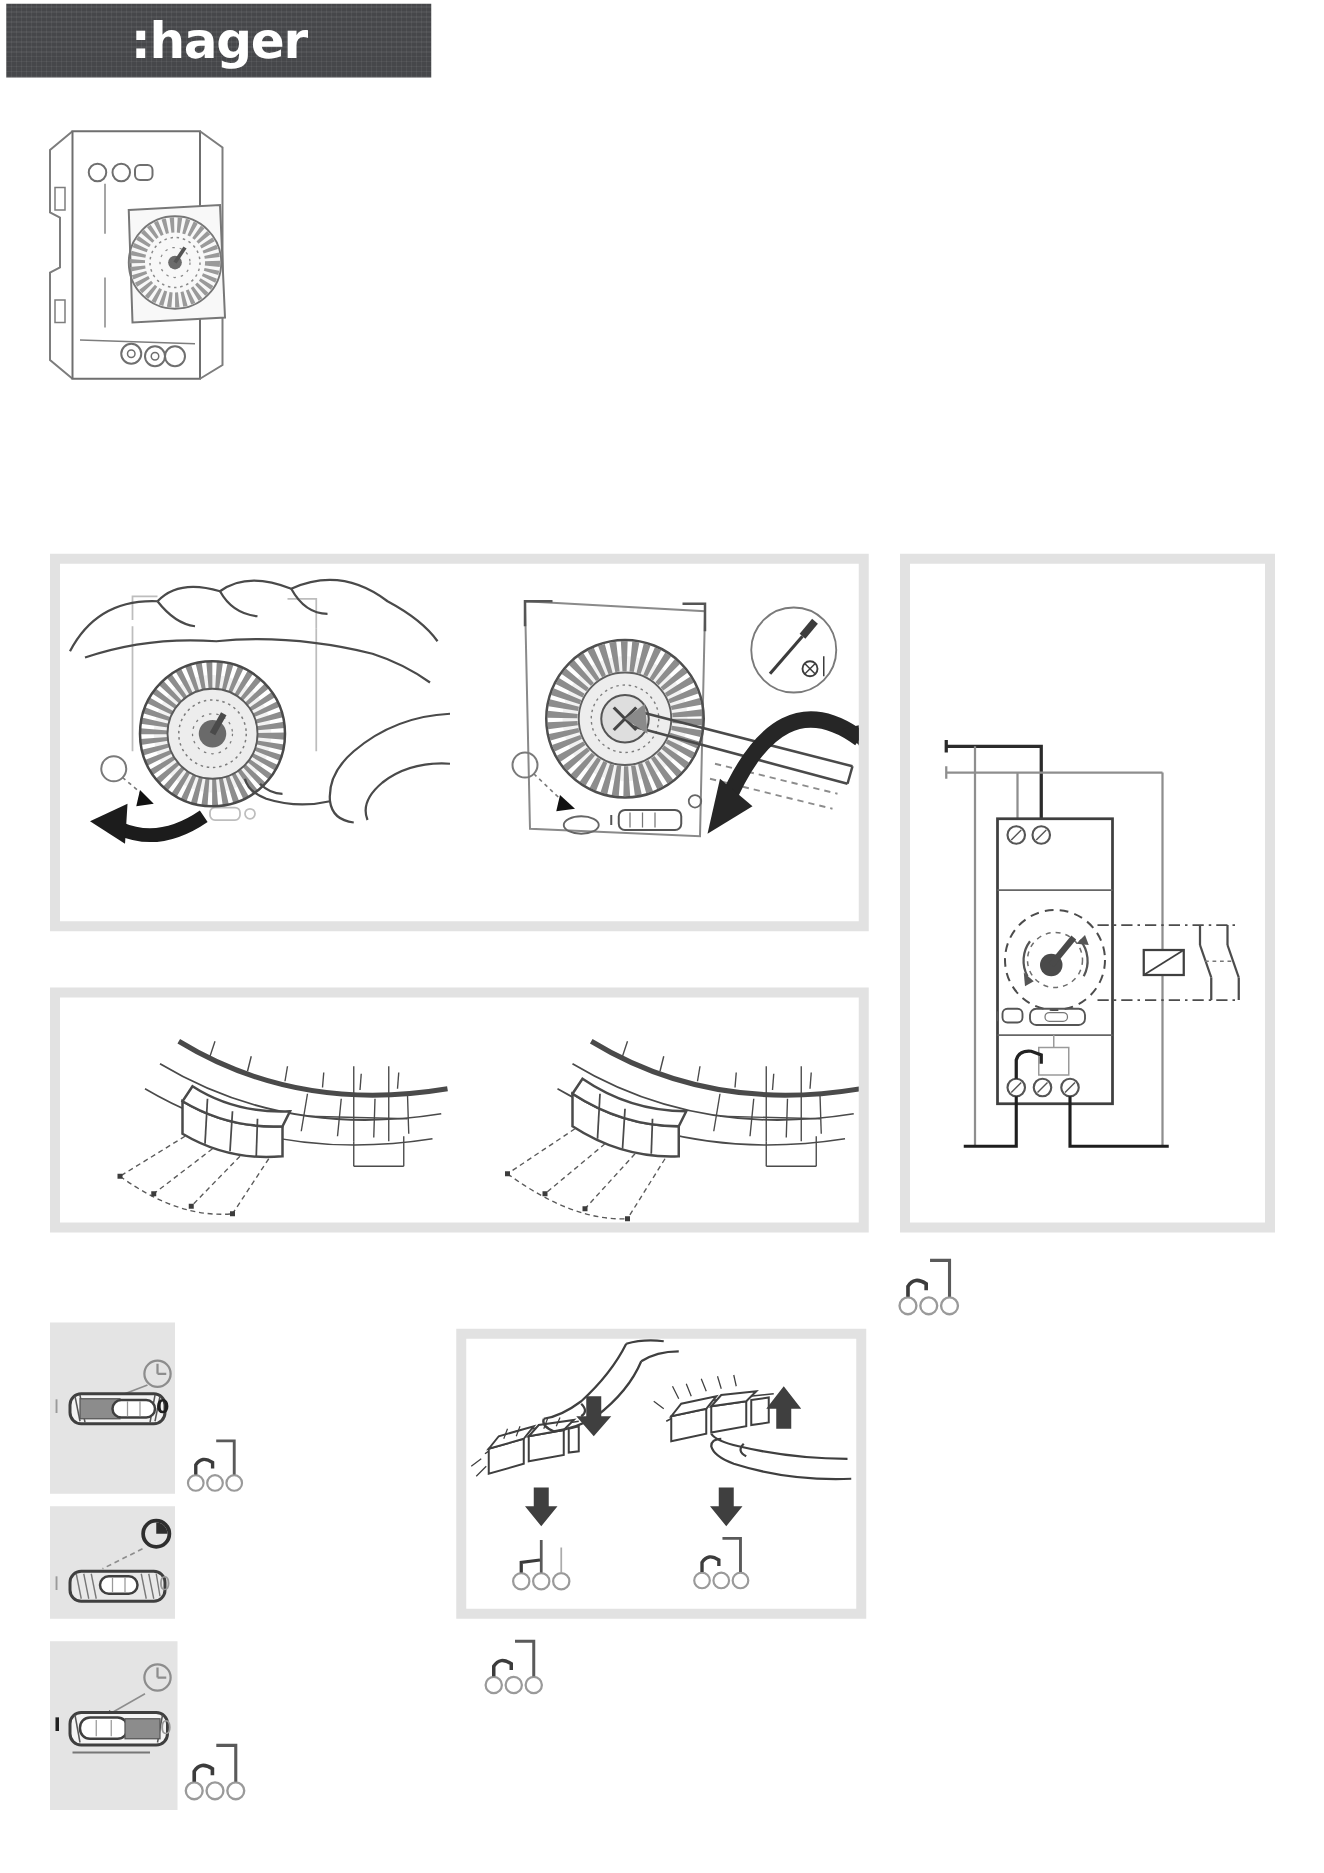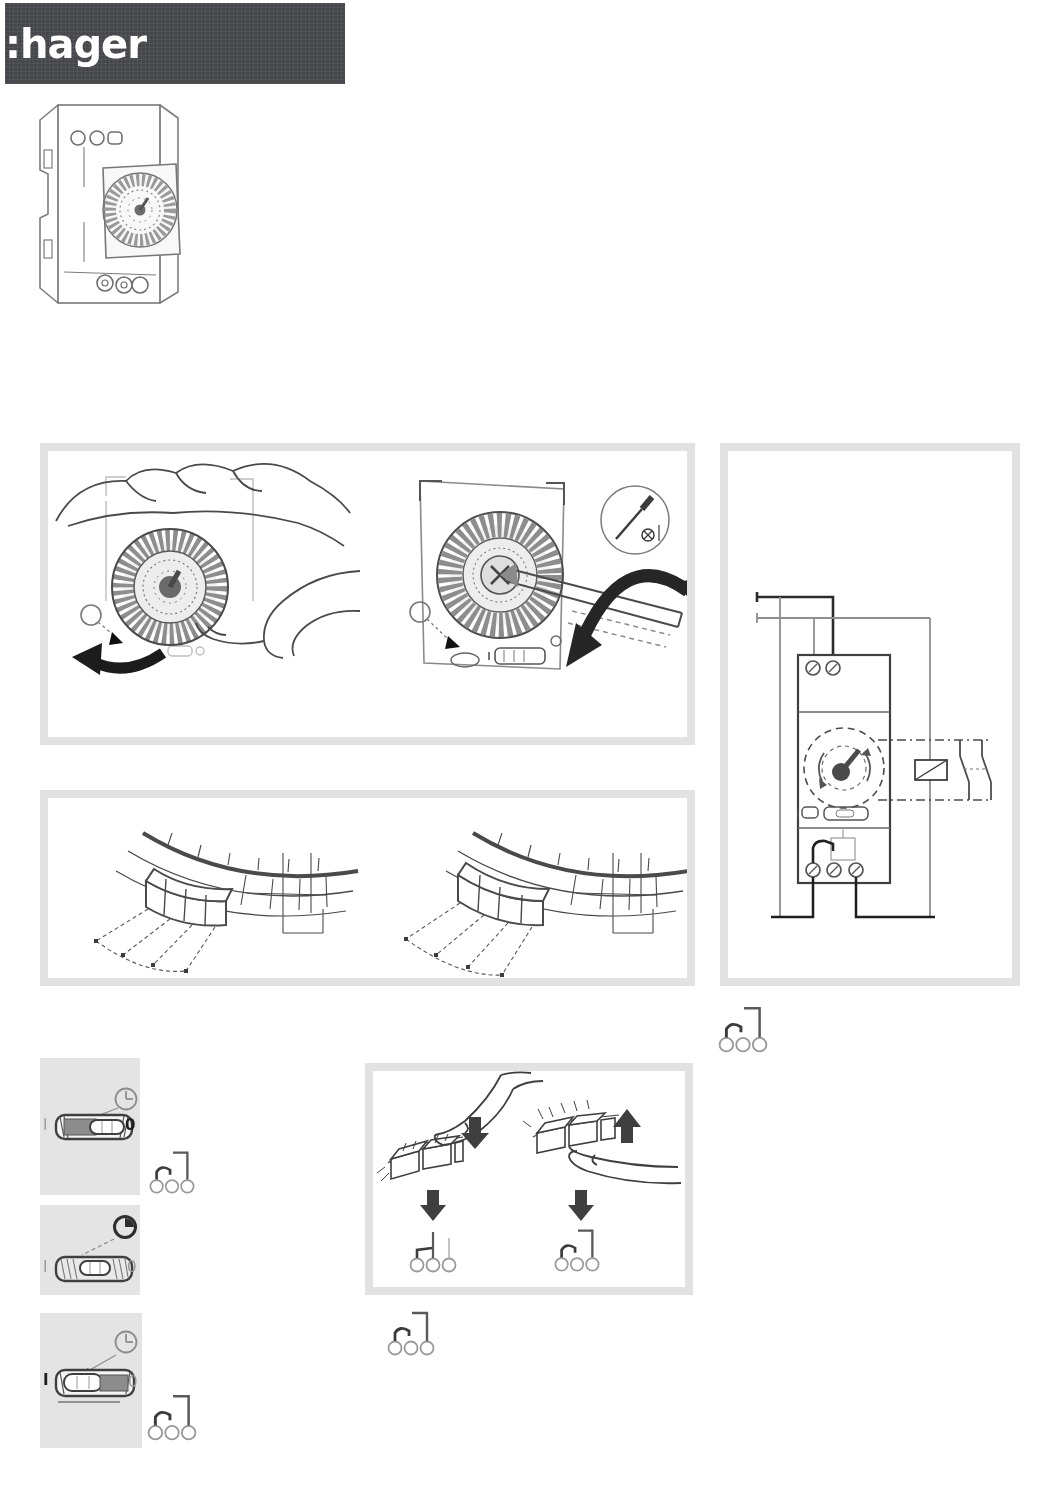--- a/index.html
+++ b/index.html
@@ -1,22 +1,22 @@
 <!DOCTYPE html>
 <html><head>
 <meta charset="utf-8">
 <style>
   html,body{margin:0;padding:0;background:#ffffff;}
   .page{position:relative;width:1059px;height:1498px;background:#ffffff;overflow:hidden;
         font-family:"DejaVu Sans","Liberation Sans",sans-serif;}
-  .header-bar{position:absolute;left:5px;top:3px;width:340px;height:81px;
+  .header-bar{position:absolute;left:5px;top:3px;width:340px;height:59px;
         background-color:#46474a;
         background-image:repeating-linear-gradient(0deg, rgba(255,255,255,.055) 0 1px, transparent 1px 4px),
                          repeating-linear-gradient(90deg, rgba(255,255,255,.055) 0 1px, transparent 1px 4px);
-        display:flex;align-items:center;}
+        display:flex;align-items:center;justify-content:center;}
   .brand{color:#ffffff;font-size:40px;font-weight:bold;letter-spacing:-1px;}
   .panel{position:absolute;border:8px solid #e2e2e2;background:#ffffff;box-sizing:border-box;}
   #panel-dial{left:40px;top:443px;width:655px;height:302px;}
   #panel-segments{left:40px;top:790px;width:655px;height:196px;}
   #panel-wiring{left:720px;top:443px;width:300px;height:543px;}
   #panel-press{left:365px;top:1063px;width:328px;height:232px;}
   .gray-card{position:absolute;background:#e4e4e4;}
   #card-on{left:40px;top:1058px;width:100px;height:137px;}
   #card-auto{left:40px;top:1205px;width:100px;height:90px;}
   #card-off{left:40px;top:1313px;width:102px;height:135px;}

